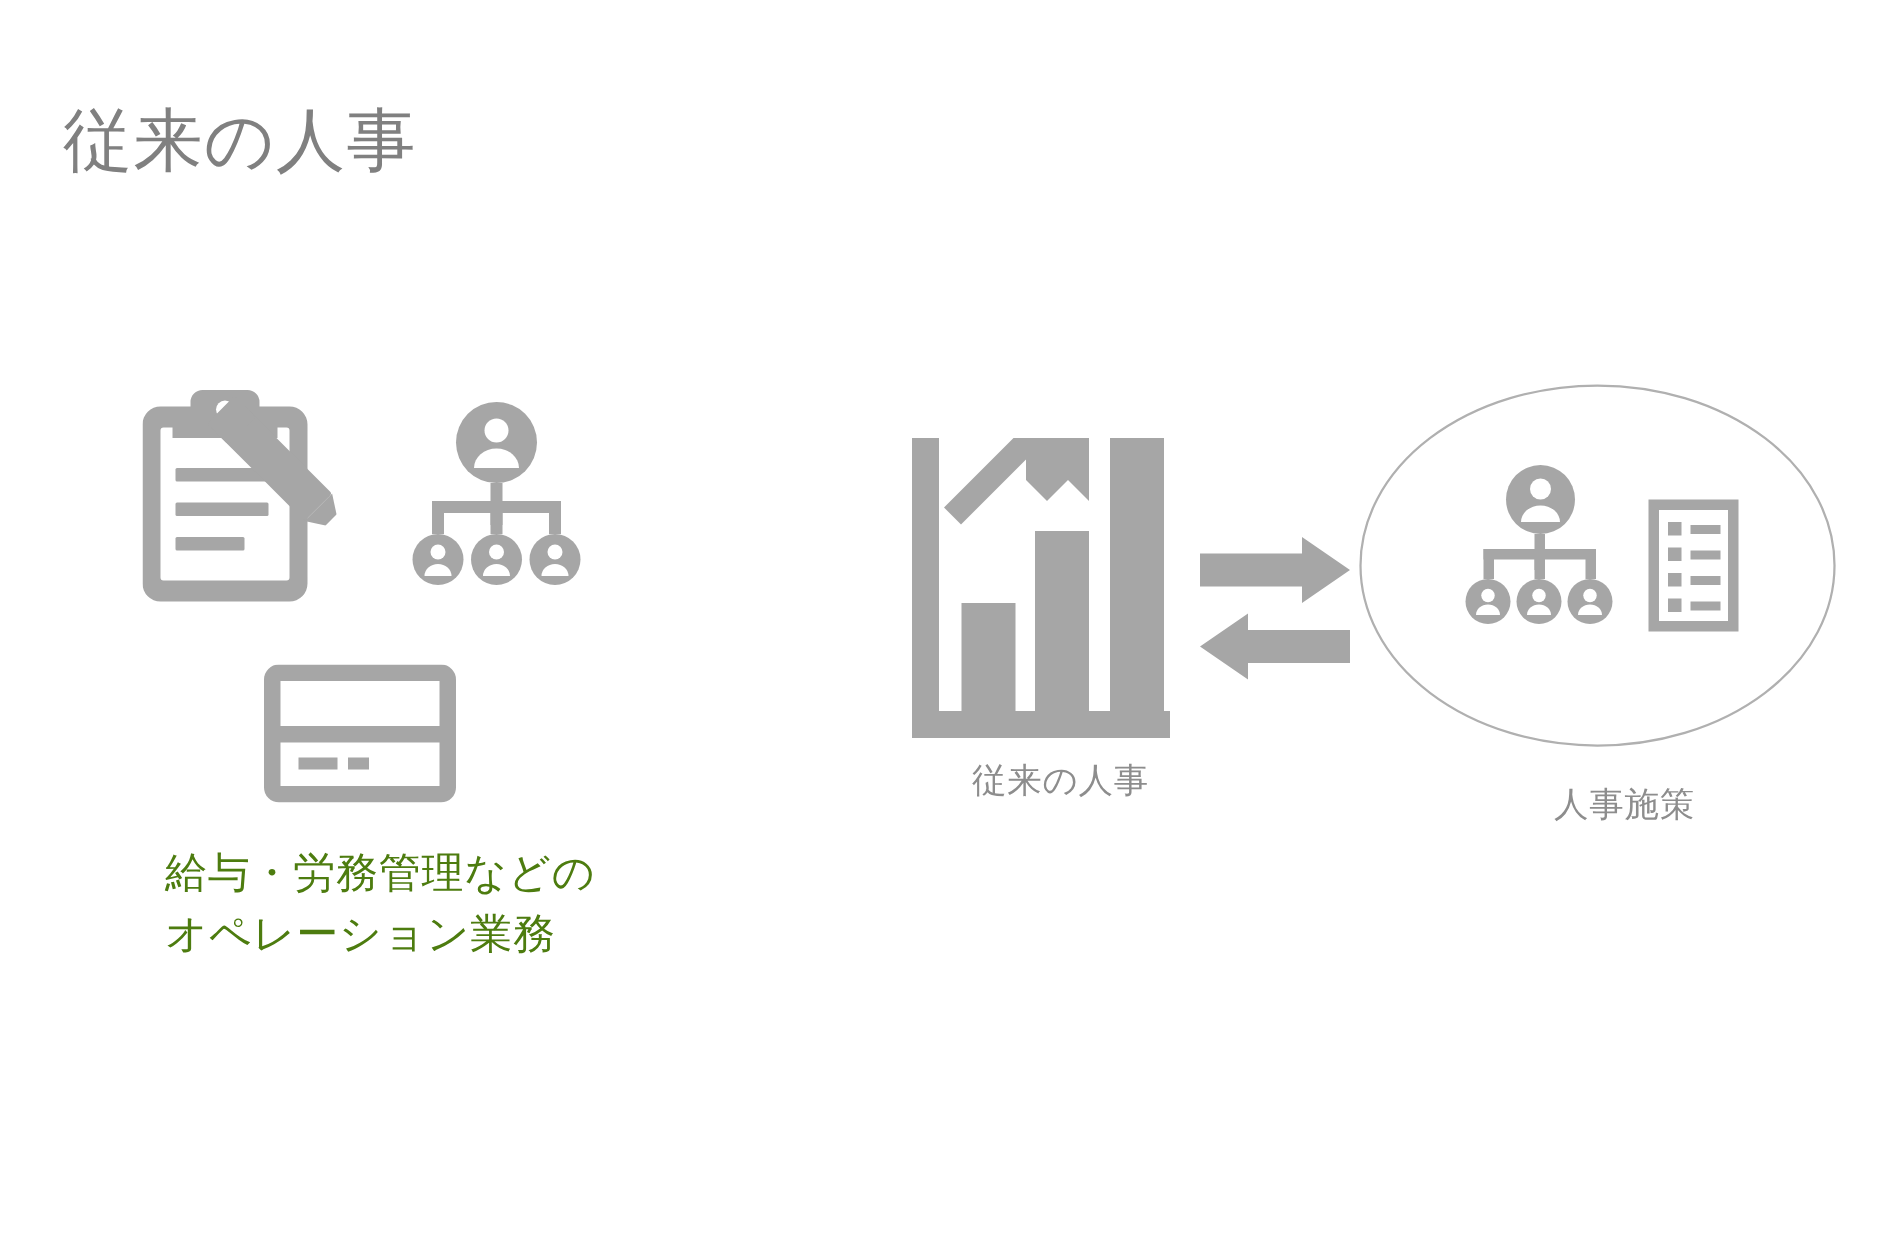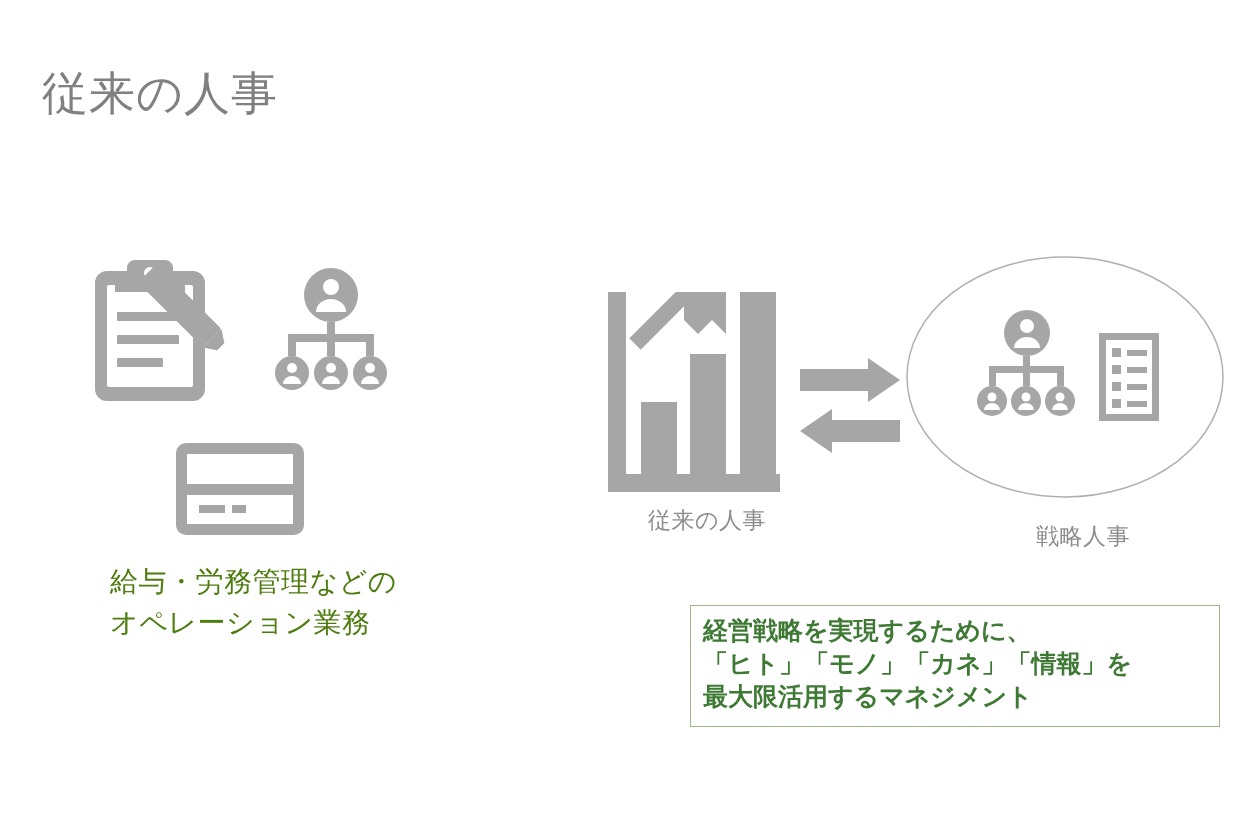--- a/index.html
+++ b/index.html
@@ -227,21 +227,16 @@
           <rect x="28" y="34" width="20" height="6"></rect>
           <rect x="13" y="49" width="9" height="9"></rect>
           <rect x="28" y="51" width="20" height="6"></rect>
           <rect x="13" y="66" width="9" height="9"></rect>
           <rect x="28" y="68" width="20" height="6"></rect>
         </g>
       </g>
     </svg>
   </div>
 
-  <div id="caption-hr-policy" class="icon-caption">戦略人事</div>
-
-  <div id="callout-box">
-    <div id="callout-text">経営戦略を実現するために、
-「ヒト」「モノ」「カネ」「情報」を
-最大限活用するマネジメント</div>
-  </div>
+  <div id="caption-hr-policy" class="icon-caption">人事施策</div>
+
 
 </div>
 
 </body></html>

